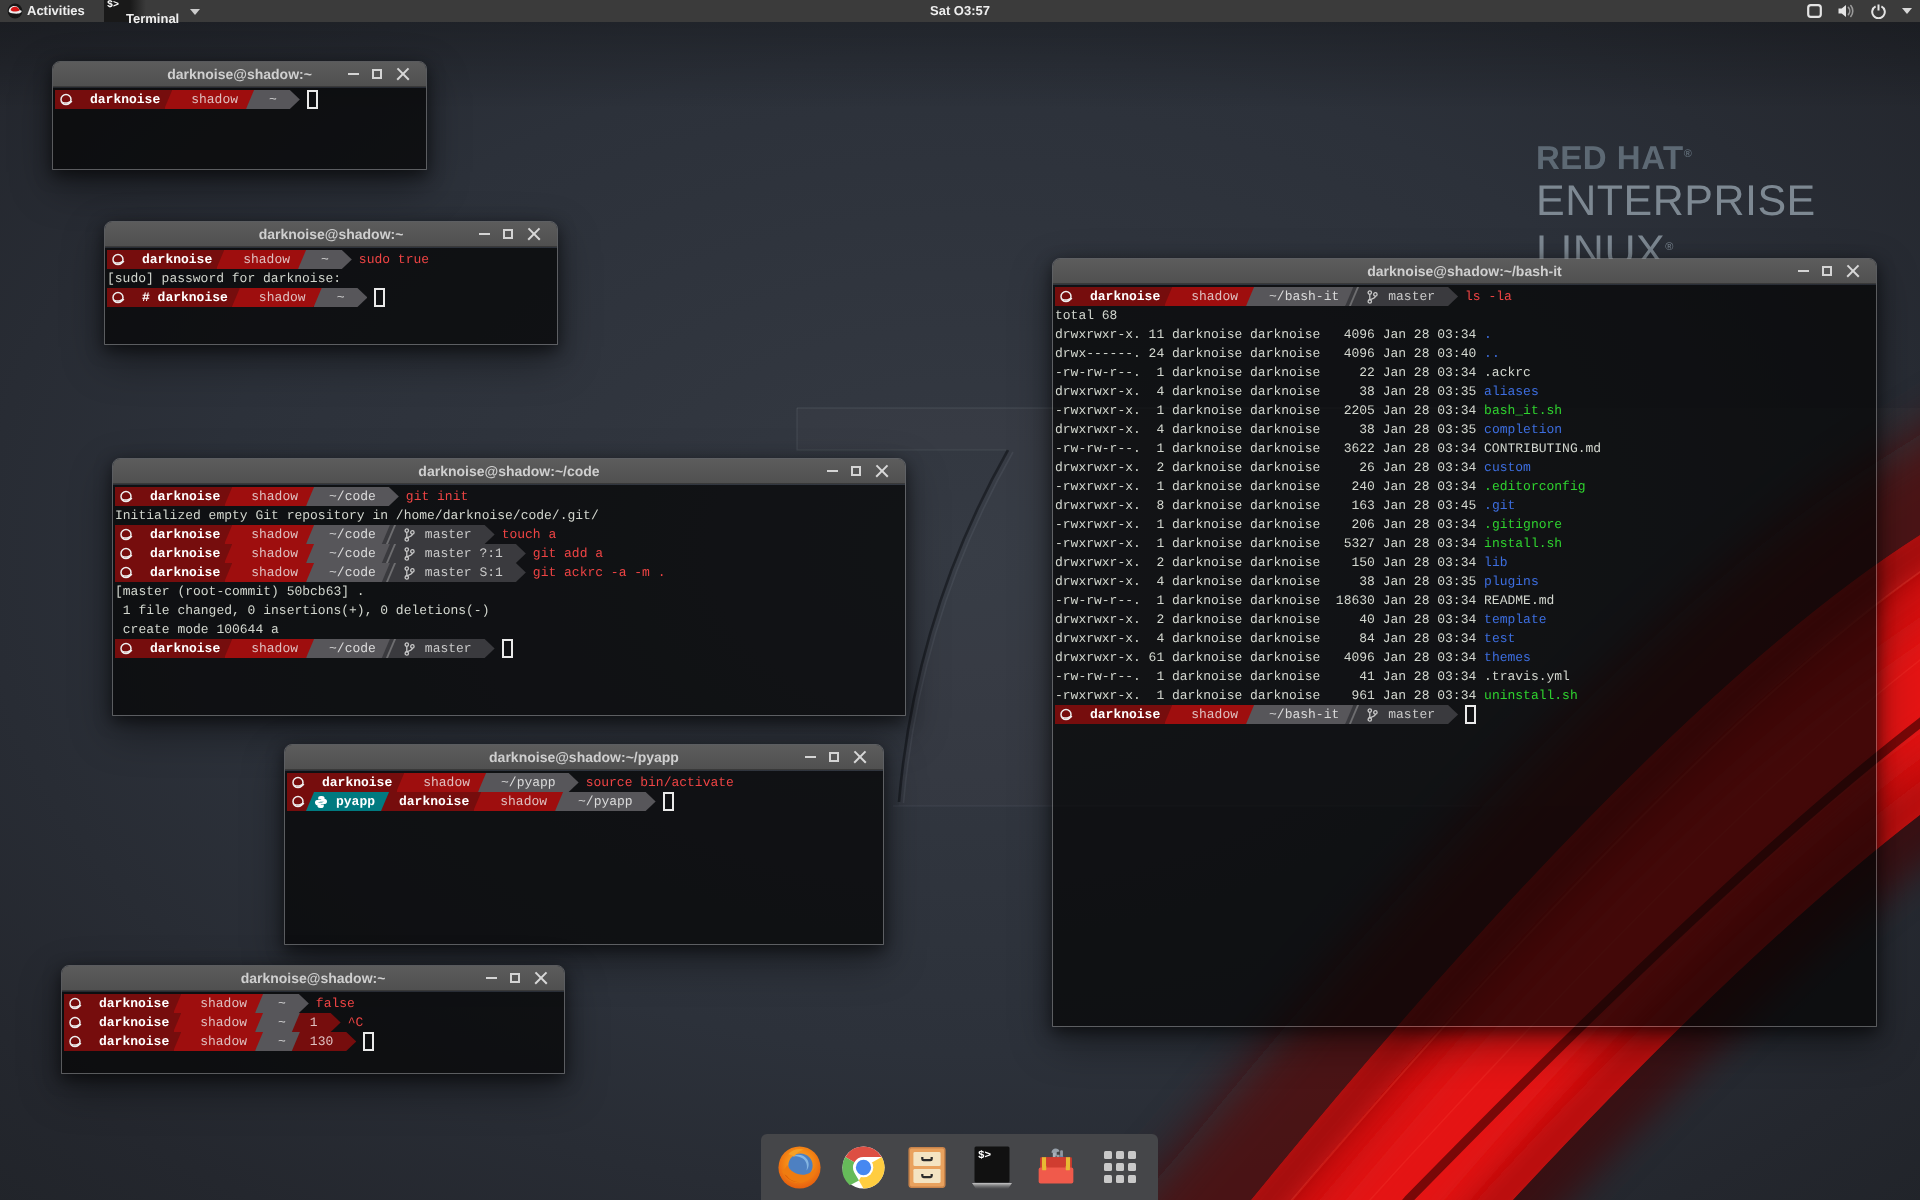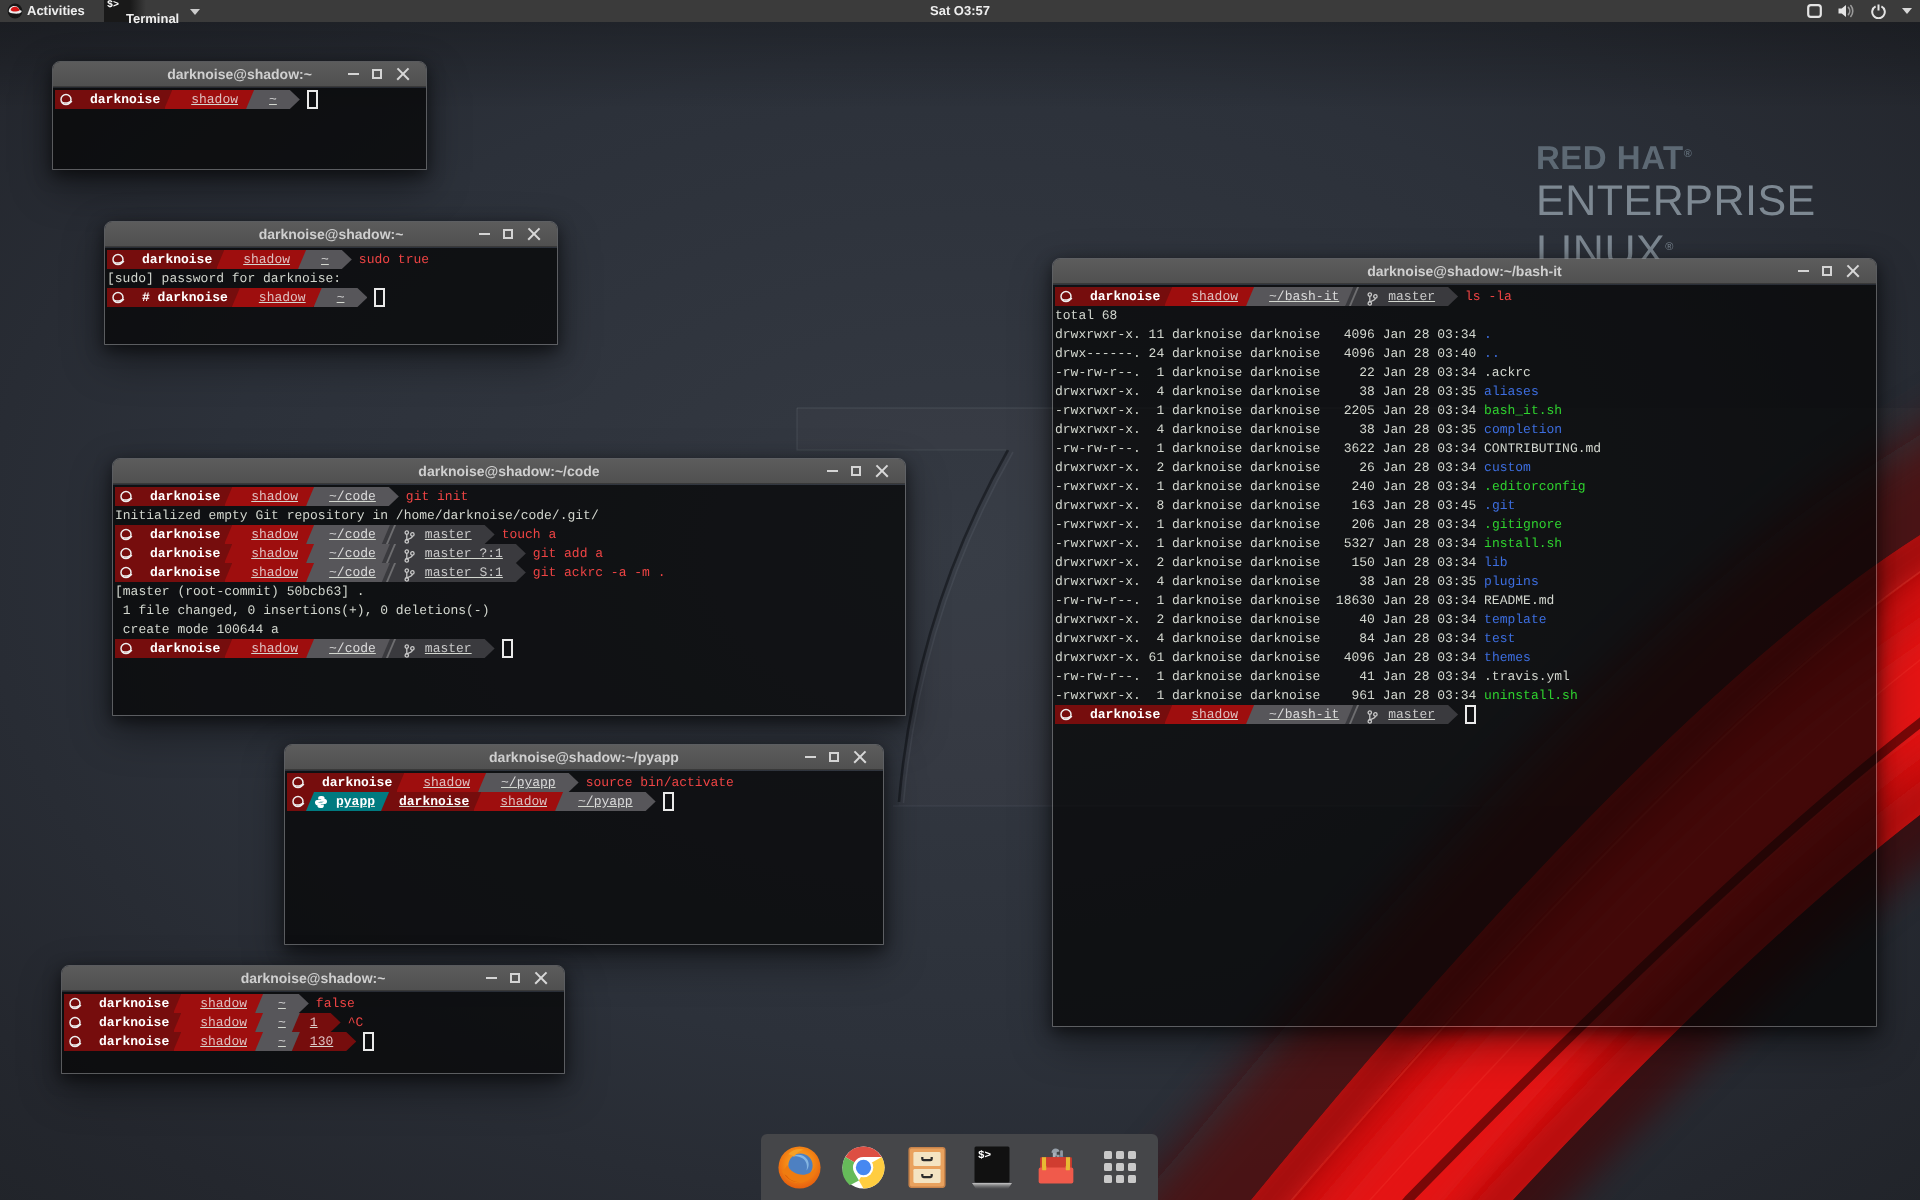--- a/index.html
+++ b/index.html
@@ -38,35 +38,35 @@
 .bclo:before,.bclo:after{content:"";position:absolute;left:-1px;top:6px;width:16px;height:2.4px;background:#d8d8d8;}
 .bclo:before{transform:rotate(45deg);}
 .bclo:after{transform:rotate(-45deg);}
 .body{position:absolute;left:0;top:26px;right:0;bottom:0;background:rgba(4,4,4,.72);padding:2px 0 0 2px;font-family:"Liberation Mono",monospace;font-size:13px;line-height:19px;color:#d3d7cf;overflow:hidden;}
 .ln{height:19px;white-space:pre;}
 
 .pl{display:flex;height:19px;align-items:stretch;}
 .sg,.se{display:inline-flex;align-items:center;white-space:pre;}
 .sg{clip-path:polygon(0 0,100% 0,calc(100% - 8px) 100%,0 100%);}
 .se{clip-path:polygon(0 0,calc(100% - 10px) 0,100% 50%,calc(100% - 10px) 100%,0 100%);}
-.sg+.sg,.sg+.se,.se+.sg{margin-left:-8px;text-decoration:underline;}
+.sg+.sg,.sg+.se,.se+.sg{margin-left:-8px;}
 .sg.m{padding:0 12px 0 4px;}
 .sg.m.stub{padding:0 8px 0 4px;}
 .sg.m.nv{padding:0 12px 0 18px;}
 .sg.r{padding:0 16px 0 27px;}
 .sg.g{padding:0 14px 0 23px;}
 .sg.v{padding:0 14px 0 8px;}
 .se.g{padding:0 23px 0 23px;}
 .se.d{padding:0 23px 0 22px;position:relative;}
 .se.d:before{content:"";position:absolute;left:8px;top:0;width:1.6px;height:100%;background:rgba(195,195,195,.38);transform:skewX(-23deg);}
 .se.m{padding:0 23px 0 18px;}
 .m{background:#760d0d;}
 .r{background:#9e0e0e;}
 .g{background:#57565a;}
-.d{background:#3a3a3e;align-items:flex-end;}
+.d{background:#3a3a3e;}
 .v{background:#007a80;}
 .t1{color:#fff;font-weight:bold;}
 .t2{color:#dfc0c0;}
 .t3{color:#dcdcdc;}
 .t4{color:#c9c9c9;}
 .cmd{color:#ef4444;margin-left:7px;}
 .cur{display:inline-block;width:11px;height:19px;border:2px solid #eaeaea;align-self:center;margin-left:7px;}
 .rh{margin:0 16px 0 0;}
 .pyi{margin:0 8px 0 0;}
 .gb{margin:0 10px 0 0;}

